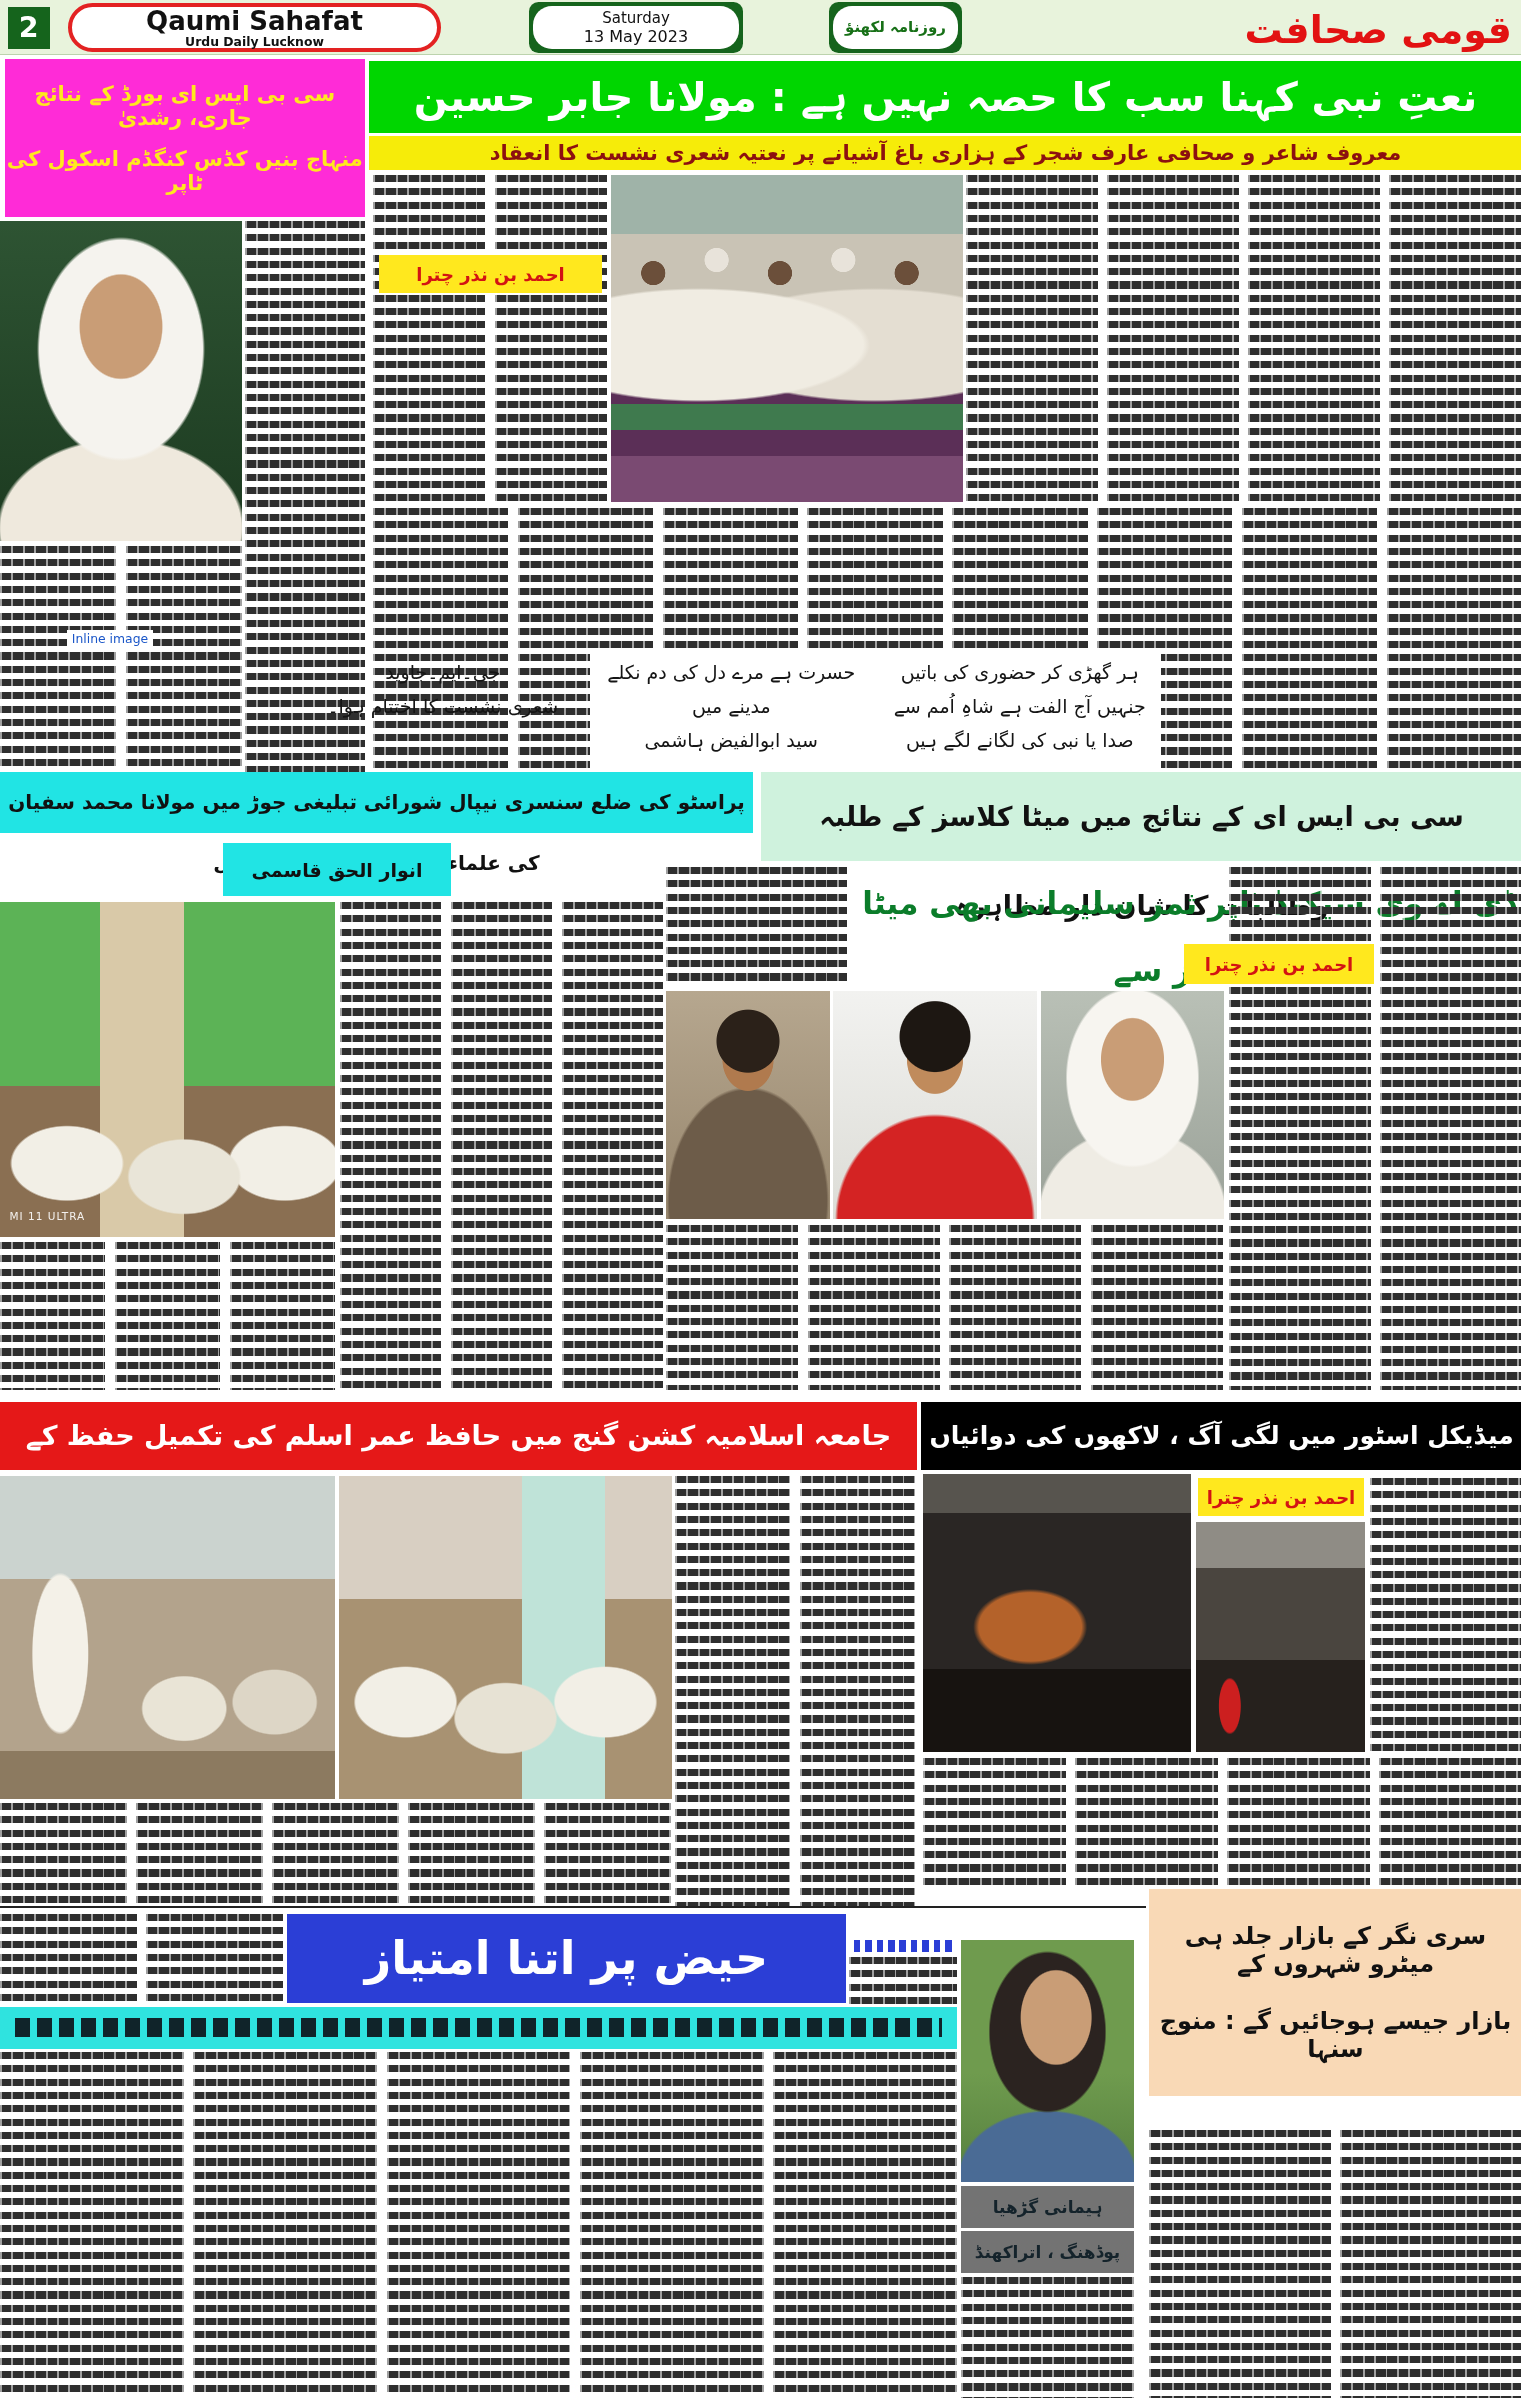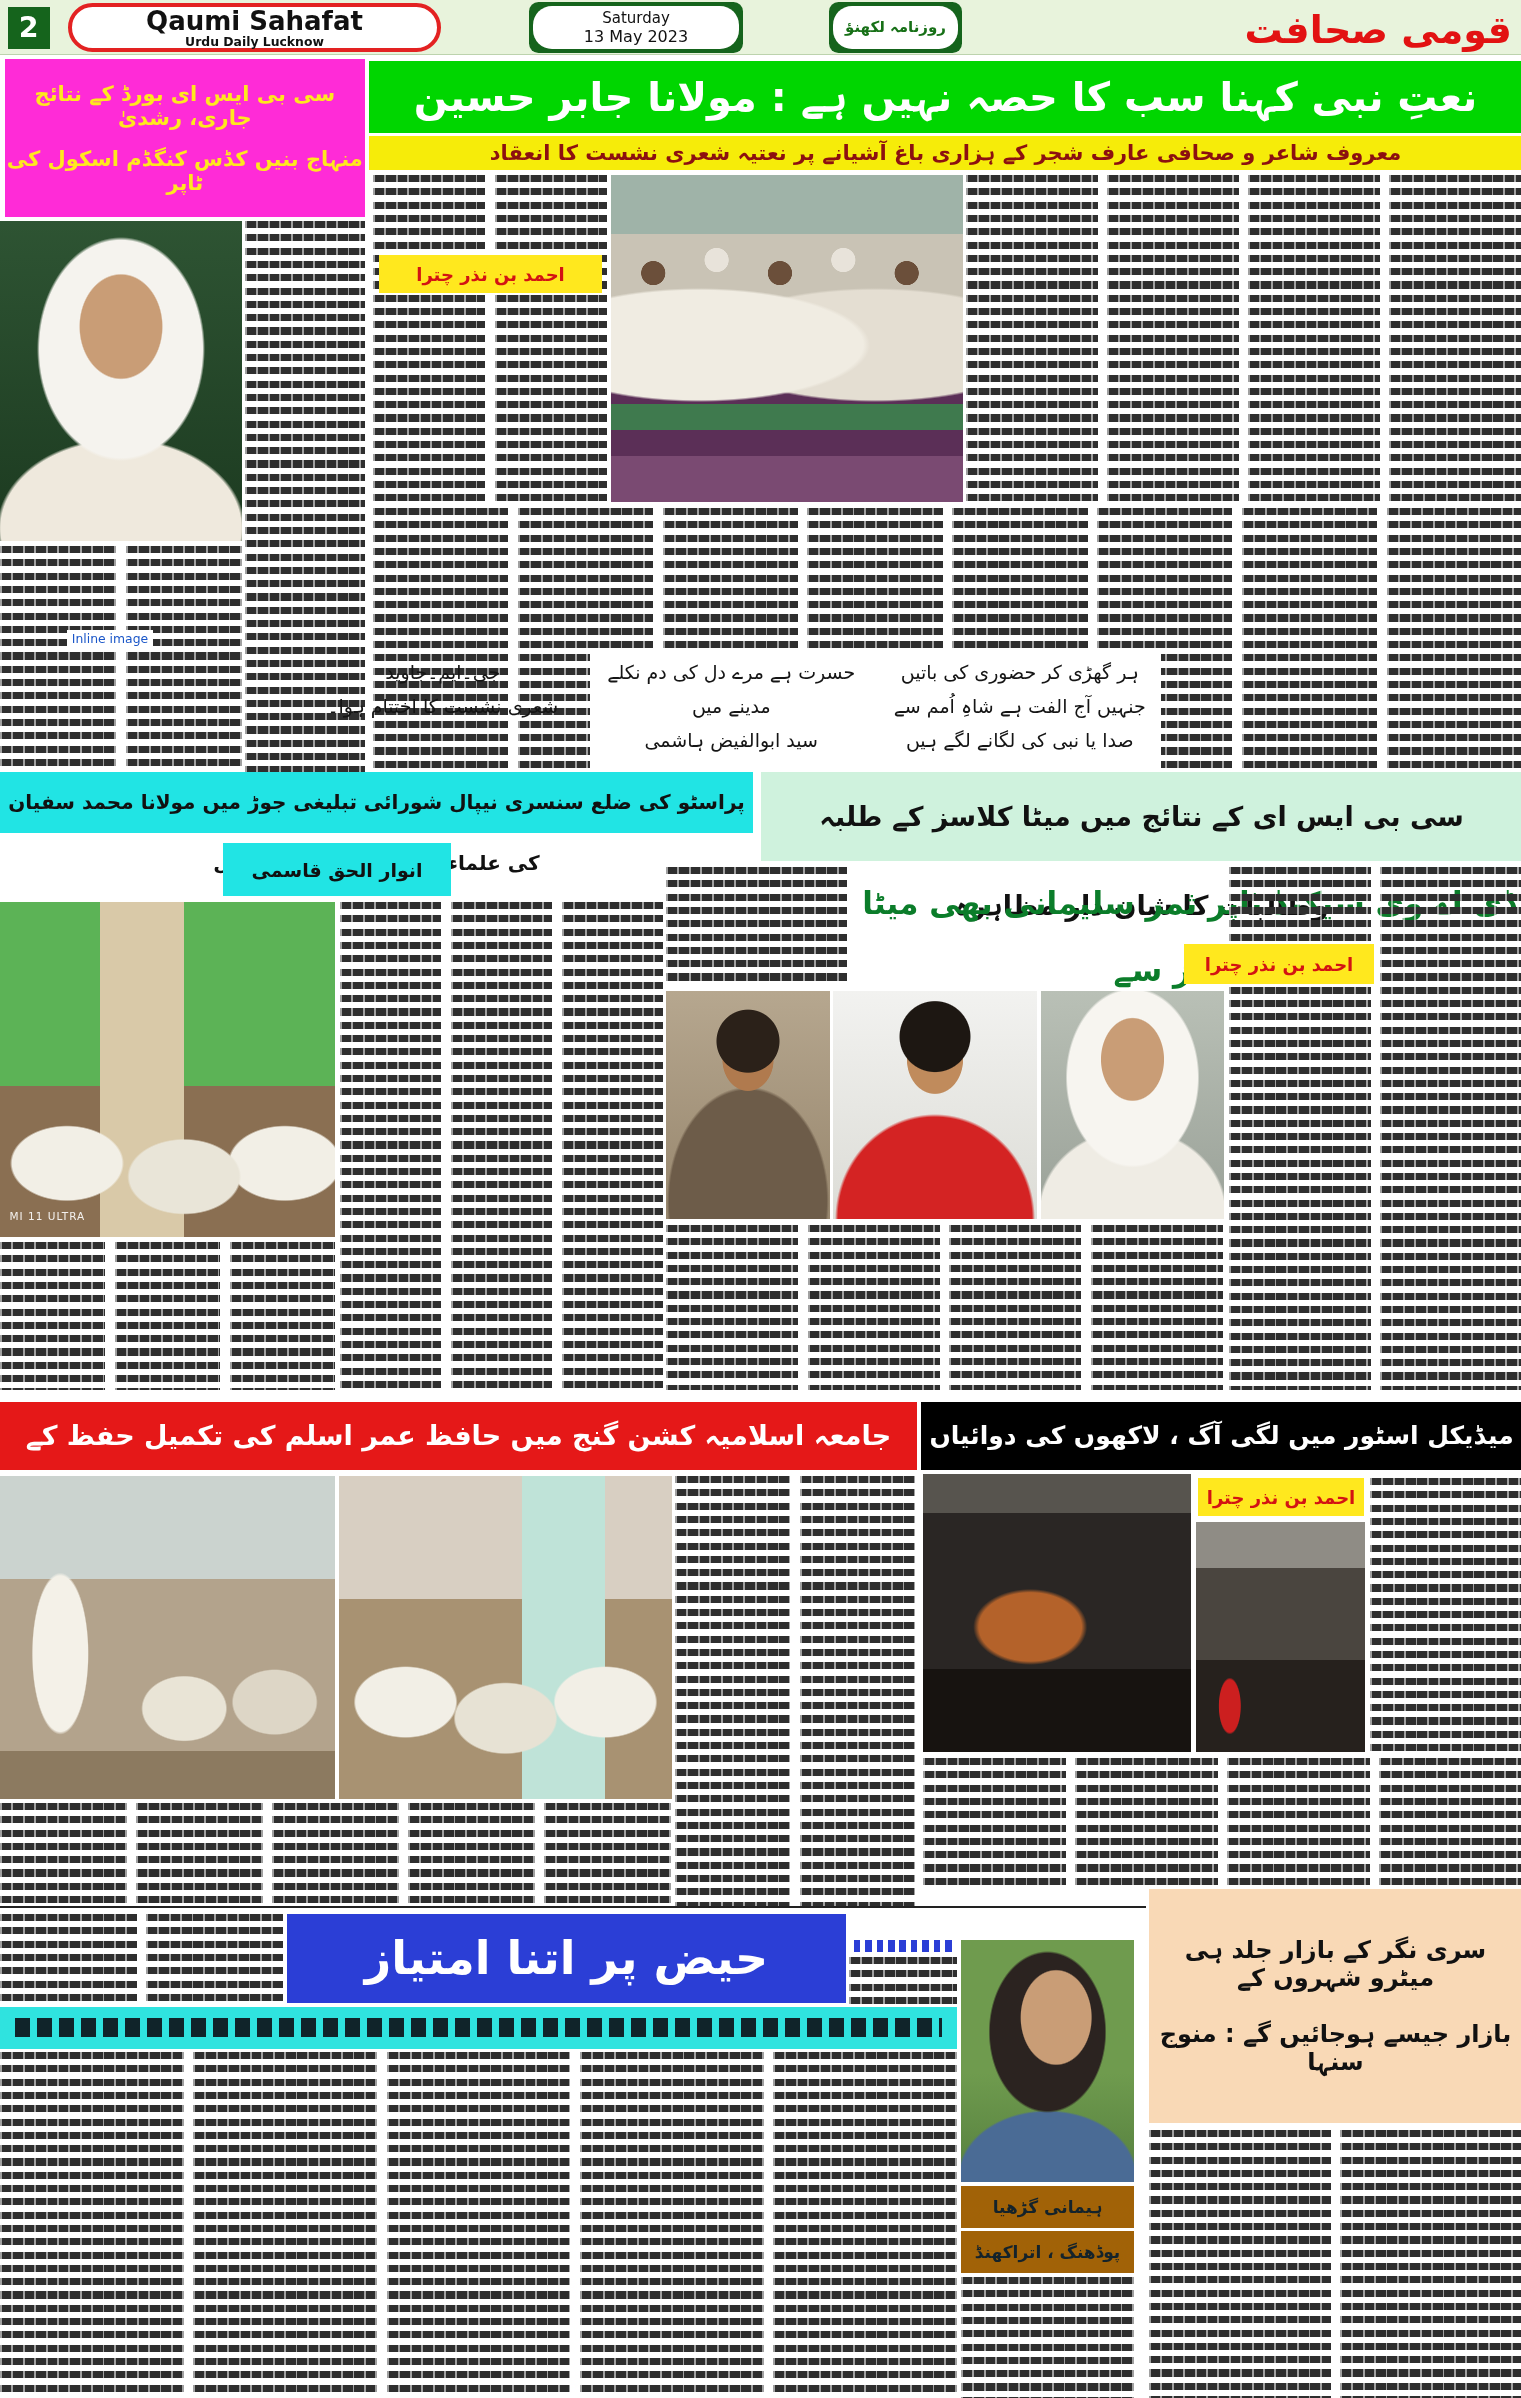--- a/index.html
+++ b/index.html
@@ -37,28 +37,28 @@
   .h-cyan{left:0;top:772px;width:753px;height:61px;background:#21e4e4;color:#111;text-align:center;
           font-weight:bold;font-size:20px;line-height:61px;}
   .h-dav{left:856px;top:870px;width:666px;height:67px;color:#0b7d2a;text-align:center;
          font-weight:bold;font-size:31px;line-height:67px;}
   .h-red{left:0;top:1402px;width:917px;height:68px;background:#e51818;color:#fff;text-align:center;
          font-weight:bold;font-size:27px;line-height:68px;}
   .h-black{left:921px;top:1402px;width:601px;height:68px;background:#000;color:#fff;text-align:center;
            font-weight:bold;font-size:25px;line-height:68px;}
   .h-blue{left:287px;top:1914px;width:559px;height:89px;background:#2b3ed6;color:#fff;text-align:center;
           font-weight:bold;font-size:46px;line-height:89px;}
-  .h-peach{left:1149px;top:1889px;width:373px;height:234px;background:#f9d9b6;color:#111;text-align:center;
+  .h-peach{left:1149px;top:1889px;width:373px;height:207px;background:#f9d9b6;color:#111;text-align:center;
            font-weight:bold;font-size:24px;display:flex;flex-direction:column;justify-content:center;gap:28.5px;}
   
   .byline{background:#ffe81e;color:#d31313;font-weight:bold;font-size:18px;text-align:center;
           display:flex;align-items:center;justify-content:center;z-index:5;}
   .byline-cyan{background:#21e4e4;color:#111;font-weight:bold;font-size:19px;
                display:flex;align-items:center;justify-content:center;z-index:5;}
-  .cap{background:#a16207;color:#14232b;font-weight:bold;font-size:17px;text-align:left;
+  .cap{background:#737373;color:#14232b;font-weight:bold;font-size:17px;text-align:left;
        display:flex;align-items:center;justify-content:center;}
   
   .cols{display:flex;gap:9.5px;}
   .cols>.tx{flex:1;background:
       repeating-linear-gradient(90deg, rgba(255,255,255,.55) 0 1.9px, rgba(255,255,255,0) 1.9px 11.4px),
       repeating-linear-gradient(#2e2e2e 0 7.1px, transparent 7.1px 13.3px);}
   .strip-cyan{background:#2fe3df;}
   .strip-cyan .line1{height:19px;margin:11.4px 15px;background:
       repeating-linear-gradient(90deg,#10242a 0 15px, transparent 15px 22px);}
   .poem{background:#fff;z-index:4;columns:2;column-gap:25px;direction:rtl;padding:5.7px 9.5px;}

